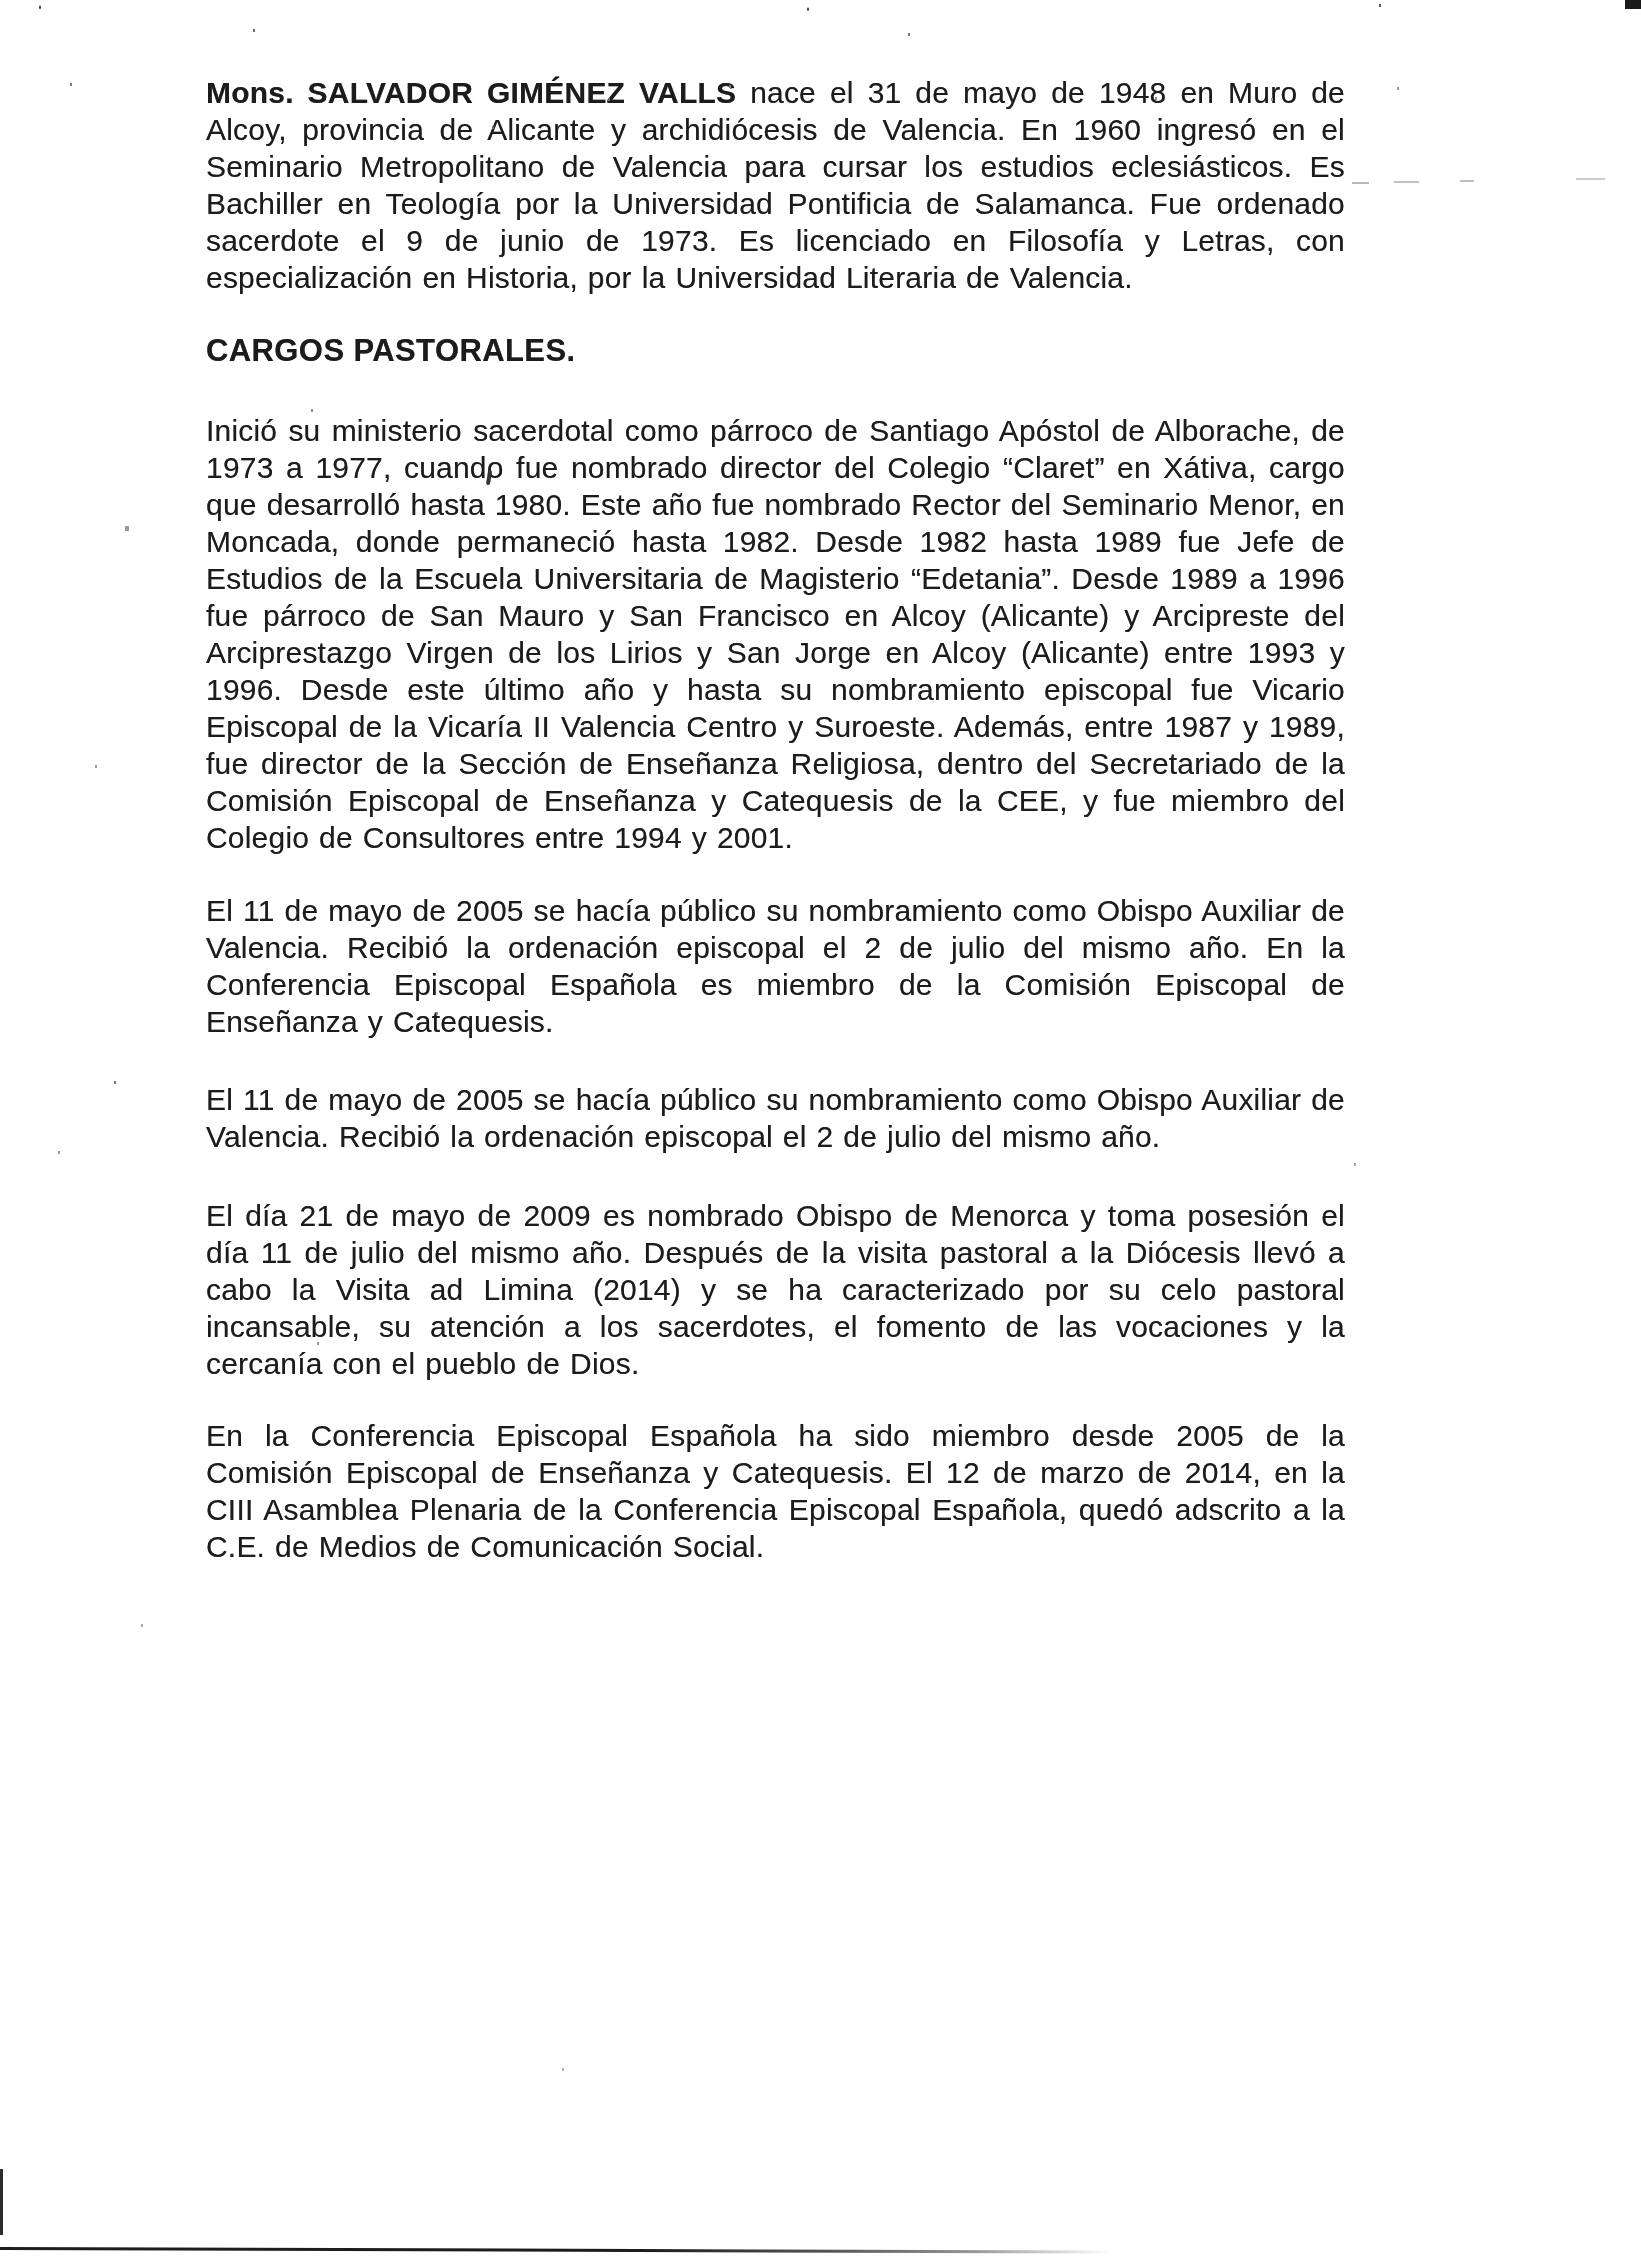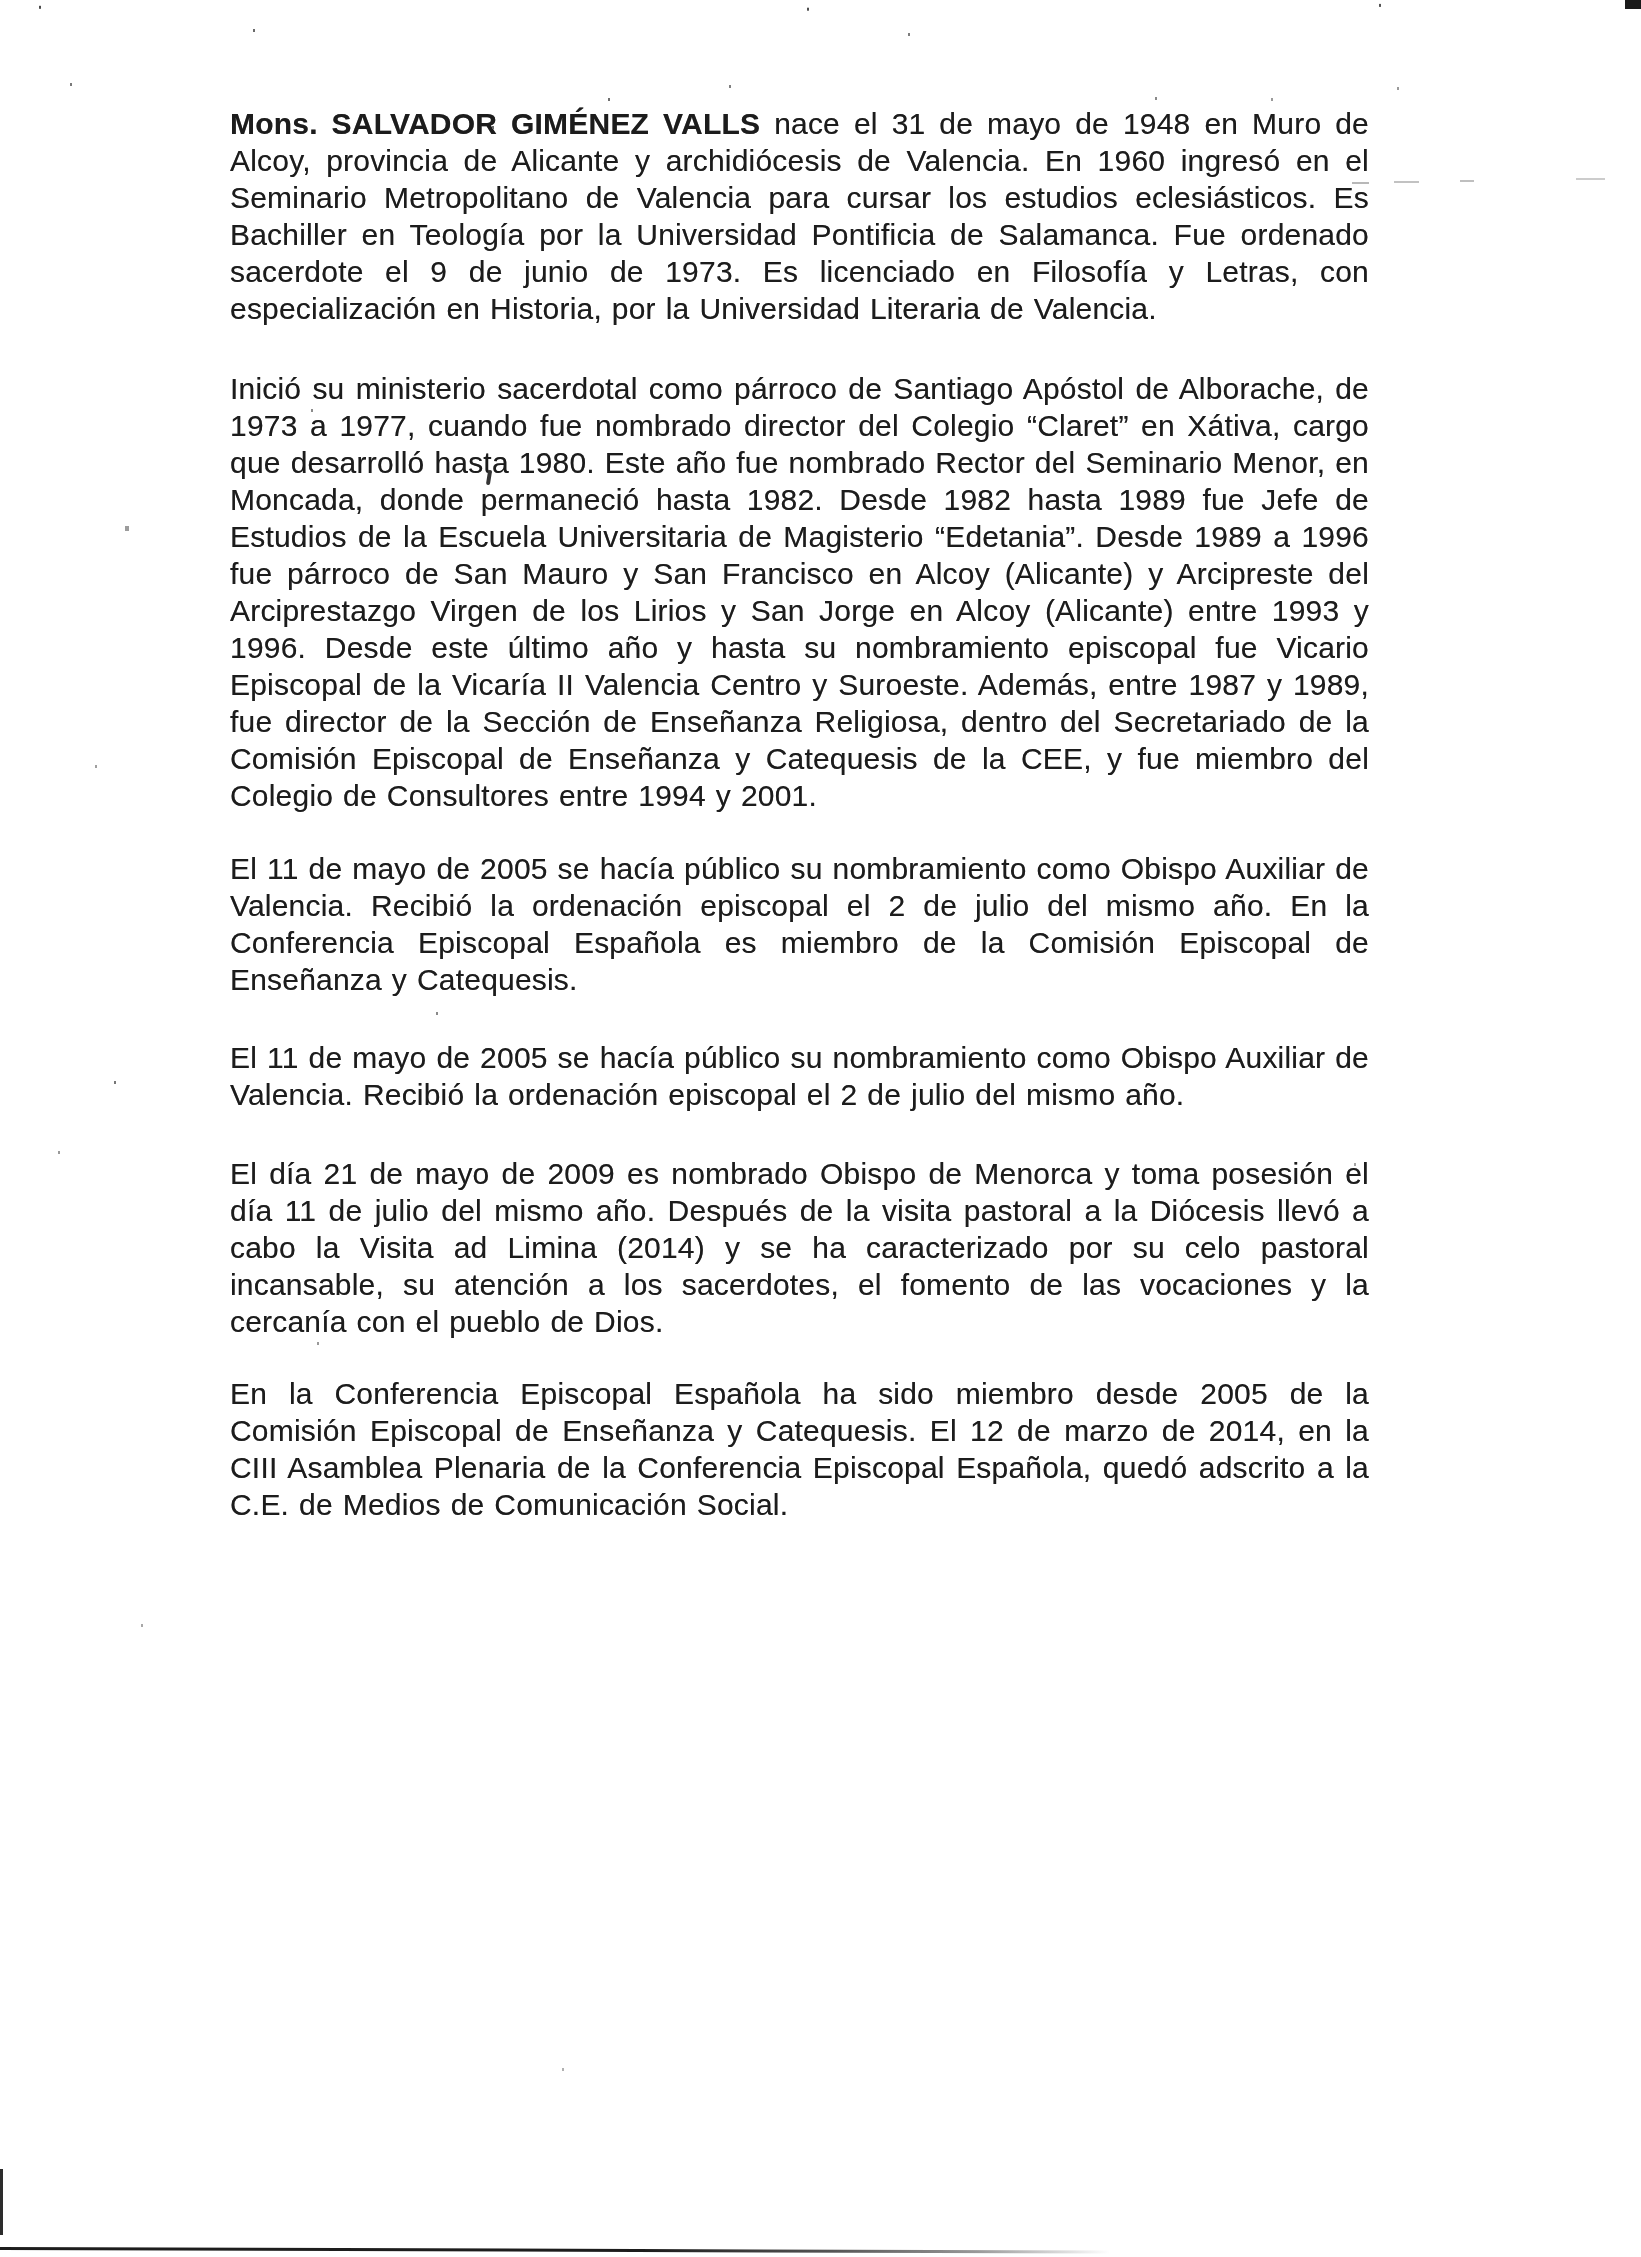--- a/index.html
+++ b/index.html
@@ -17,23 +17,22 @@
     left: 0; top: 0;
     width: 1641px;
     height: 2257px;
     background: var(--paper, #ffffff);
   }
   .page-text {
     position: absolute;
     left: 206px;
     top: 0;
     width: 1139px;
-    padding-top: 105px;
+    padding-top: 74px;
     color: var(--ink, #1c1c1c);
-    margin-left: 24px;
   }
   .para {
     margin: 0;
     text-align: justify;
     font-size: 30px;
     line-height: 37px;
     letter-spacing: 0.2px;
     word-spacing: 1.4px;
     color: var(--ink, #1c1c1c);
     text-shadow: 0 0 0.6px rgba(25,25,25,0.55);
@@ -128,20 +127,21 @@
 <body>
 
 <div class="page">
 
   <div class="page-text">
 
     <p class="para">
       <strong>Mons. SALVADOR GIMÉNEZ VALLS</strong><span> nace el 31 de mayo de 1948 en Muro de Alcoy, provincia de Alicante y archidiócesis de Valencia. En 1960 ingresó en el Seminario Metropolitano de Valencia para cursar los estudios eclesiásticos. Es Bachiller en Teología por la Universidad Pontificia de Salamanca. Fue ordenado sacerdote el 9 de junio de 1973. Es licenciado en Filosofía y Letras, con especialización en Historia, por la Universidad Literaria de Valencia.</span>
     </p>
 
+    <h2 class="heading mt-h1">CARGOS PASTORALES.</h2>
 
     <p class="para mt-p2">Inició su ministerio sacerdotal como párroco de Santiago Apóstol de Alborache, de 1973 a 1977, cuando fue nombrado director del Colegio “Claret” en Xátiva, cargo que desarrolló hasta 1980. Este año fue nombrado Rector del Seminario Menor, en Moncada, donde permaneció hasta 1982. Desde 1982 hasta 1989 fue Jefe de Estudios de la Escuela Universitaria de Magisterio “Edetania”. Desde 1989 a 1996 fue párroco de San Mauro y San Francisco en Alcoy (Alicante) y Arcipreste del Arciprestazgo Virgen de los Lirios y San Jorge en Alcoy (Alicante) entre 1993 y 1996. Desde este último año y hasta su nombramiento episcopal fue Vicario Episcopal de la Vicaría II Valencia Centro y Suroeste. Además, entre 1987 y 1989, fue director de la Sección de Enseñanza Religiosa, dentro del Secretariado de la Comisión Episcopal de Enseñanza y Catequesis de la CEE, y fue miembro del Colegio de Consultores entre 1994 y 2001.</p>
 
     <p class="para mt-p3">El 11 de mayo de 2005 se hacía público su nombramiento como Obispo Auxiliar de Valencia. Recibió la ordenación episcopal el 2 de julio del mismo año. En la Conferencia Episcopal Española es miembro de la Comisión Episcopal de Enseñanza y Catequesis.</p>
 
     <p class="para mt-p4">El 11 de mayo de 2005 se hacía público su nombramiento como Obispo Auxiliar de Valencia. Recibió la ordenación episcopal el 2 de julio del mismo año.</p>
 
 
     <p class="para mt-p6">El día 21 de mayo de 2009 es nombrado Obispo de Menorca y toma posesión el día 11 de julio del mismo año. Después de la visita pastoral a la Diócesis llevó a cabo la Visita ad Limina (2014) y se ha caracterizado por su celo pastoral incansable, su atención a los sacerdotes, el fomento de las vocaciones y la cercanía con el pueblo de Dios.</p>
 

